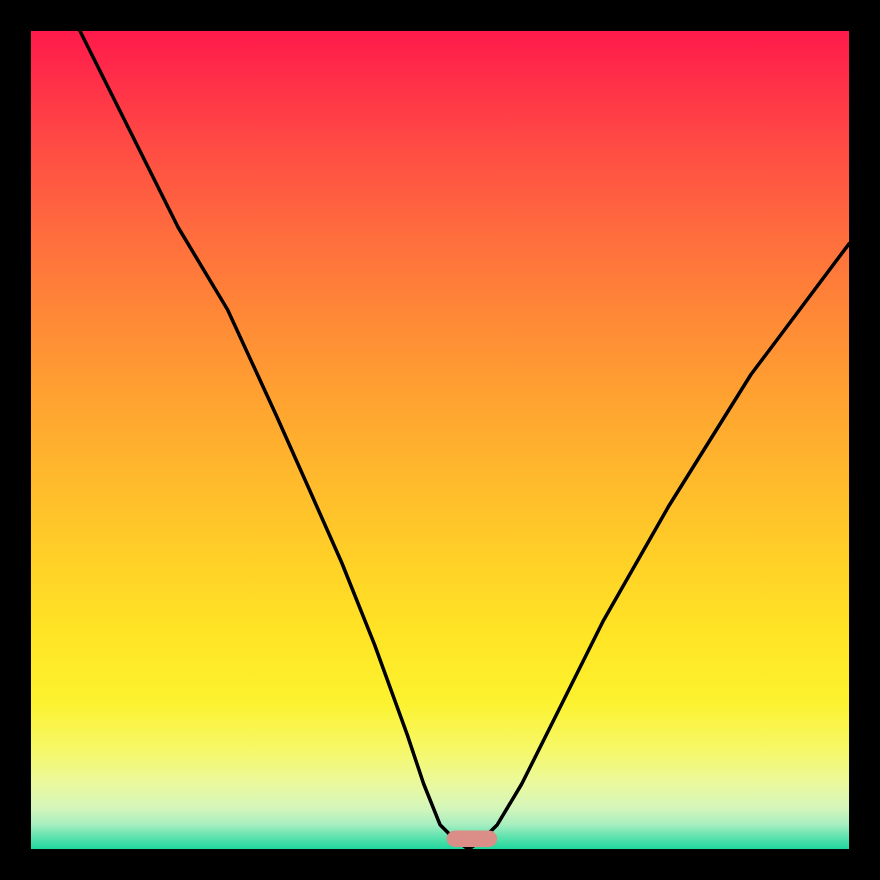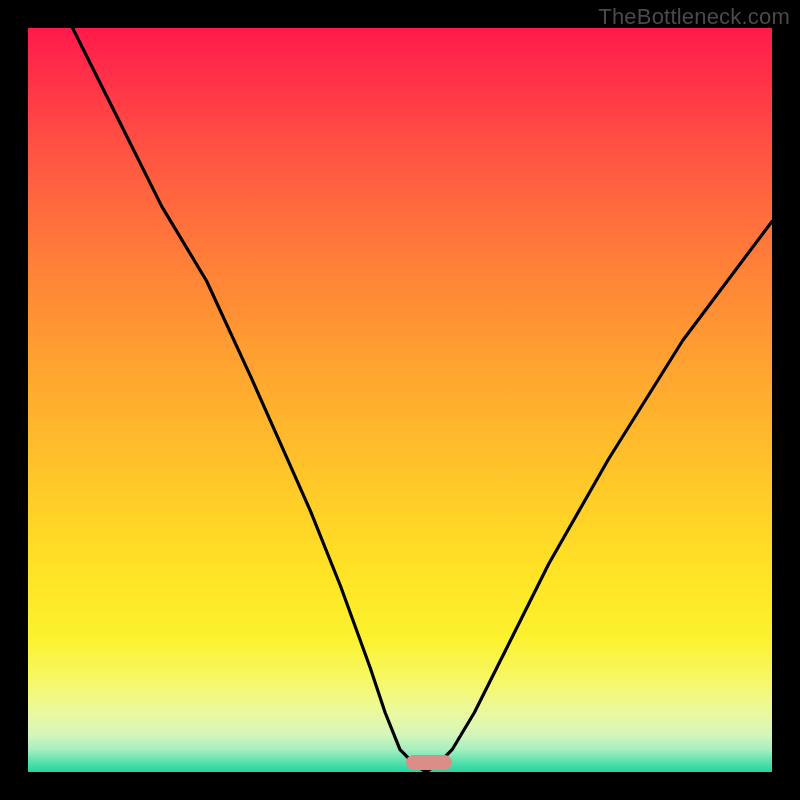--- a/index.html
+++ b/index.html
@@ -68,21 +68,20 @@
     position: absolute;
     z-index: 4;
     background: #db8e88;
     border-radius: 8px;
   }
 </style>
 </head>
 <body>
 
 <div class="frame">
-  <div class="watermark">TheBottleneck.com</div>
 
   <div class="plot-area">
     <div class="gradient"></div>
 
     <svg class="curve" viewBox="0 0 744 744" preserveAspectRatio="none">
       <path id="curve-path" fill="none" stroke="#000" stroke-width="3.2" stroke-linecap="round" stroke-linejoin="round" d="M44.6 0.0 L89.3 89.3 L133.9 178.6 L178.6 253.0 L223.2 349.7 L253.0 416.6 L282.7 483.6 L312.5 558.0 L342.2 639.8 L357.1 684.5 L372.0 721.7 L386.9 736.6 L398.0 744.0 L409.2 736.6 L424.1 721.7 L446.4 684.5 L476.2 625.0 L520.8 535.7 L580.3 431.5 L654.7 312.5 L744.0 193.4"></path>
     </svg>
 
     <div class="marker" style="left: 378px; top: 727px; width: 46px; height: 15px;"></div>
   </div>

